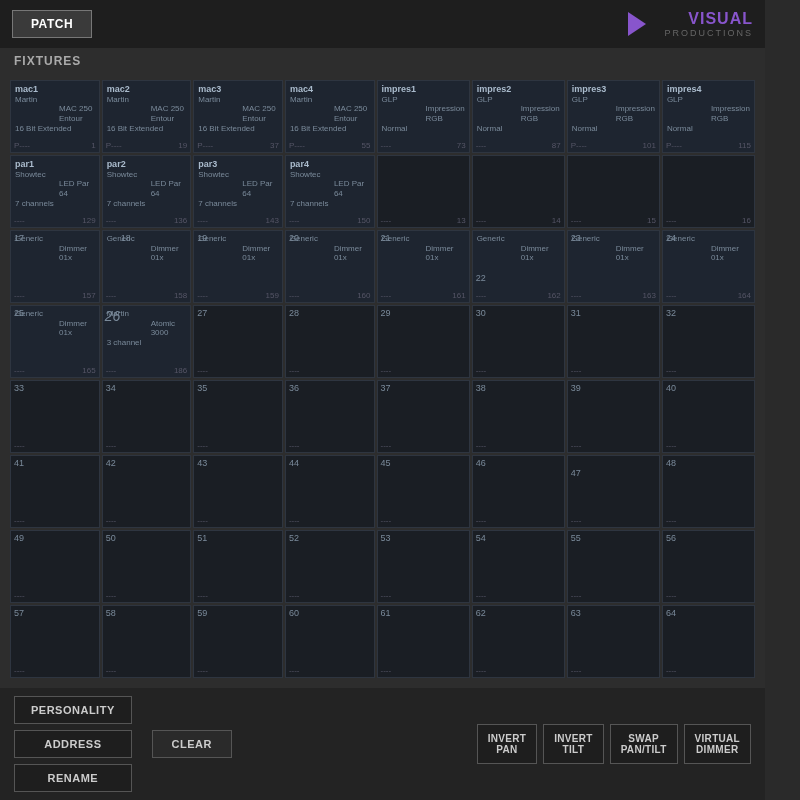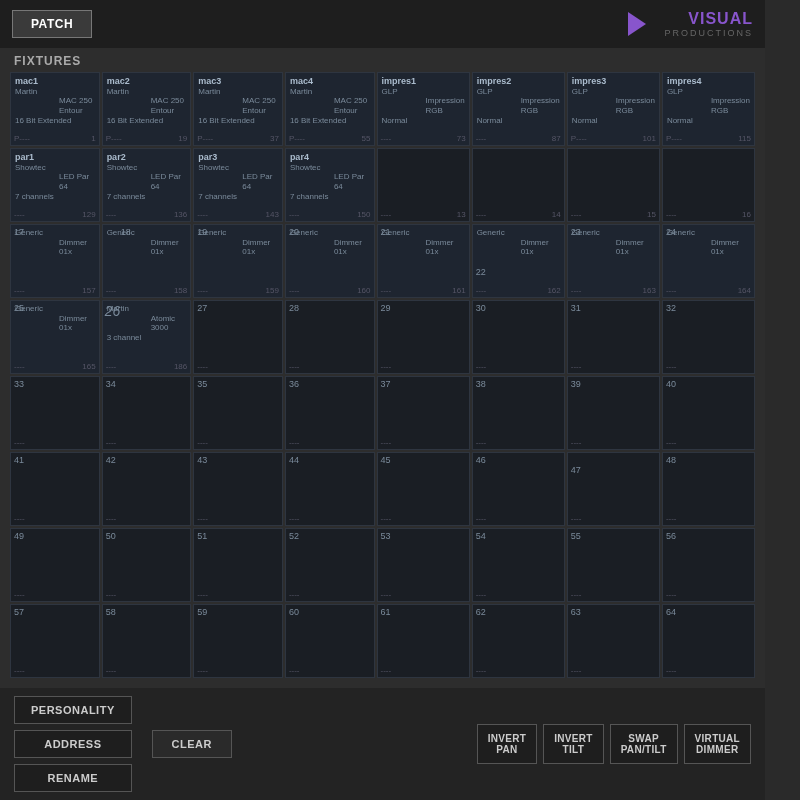--- a/index.html
+++ b/index.html
@@ -65,21 +65,21 @@
       font-size: 9px;
       letter-spacing: 2px;
       display: block;
       text-align: right;
     }
     .section-label {
       color: #aaa;
       font-size: 12px;
       font-weight: bold;
       letter-spacing: 1px;
-      padding: 6px 14px 4px;
+      padding: 6px 14px 12px;
     }
     .fixtures-grid-container {
       flex: 1;
       padding: 0 10px 10px;
       overflow: hidden;
     }
     .fixtures-grid {
       display: grid;
       grid-template-columns: repeat(8, 1fr);
       gap: 2px;

